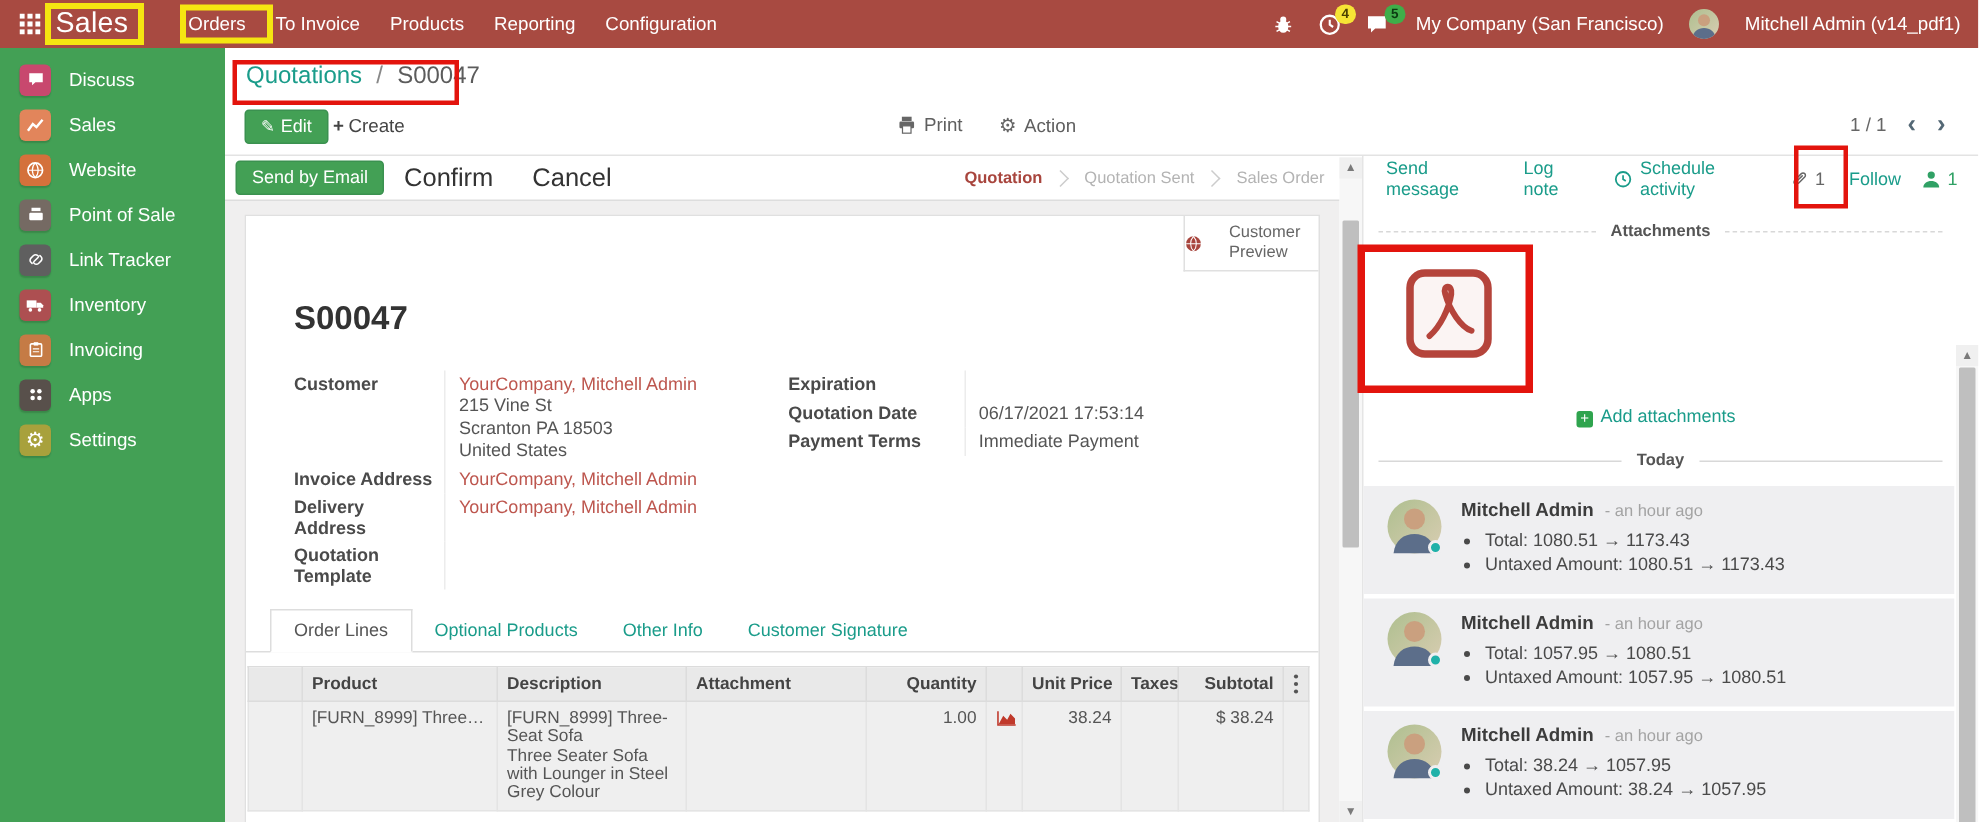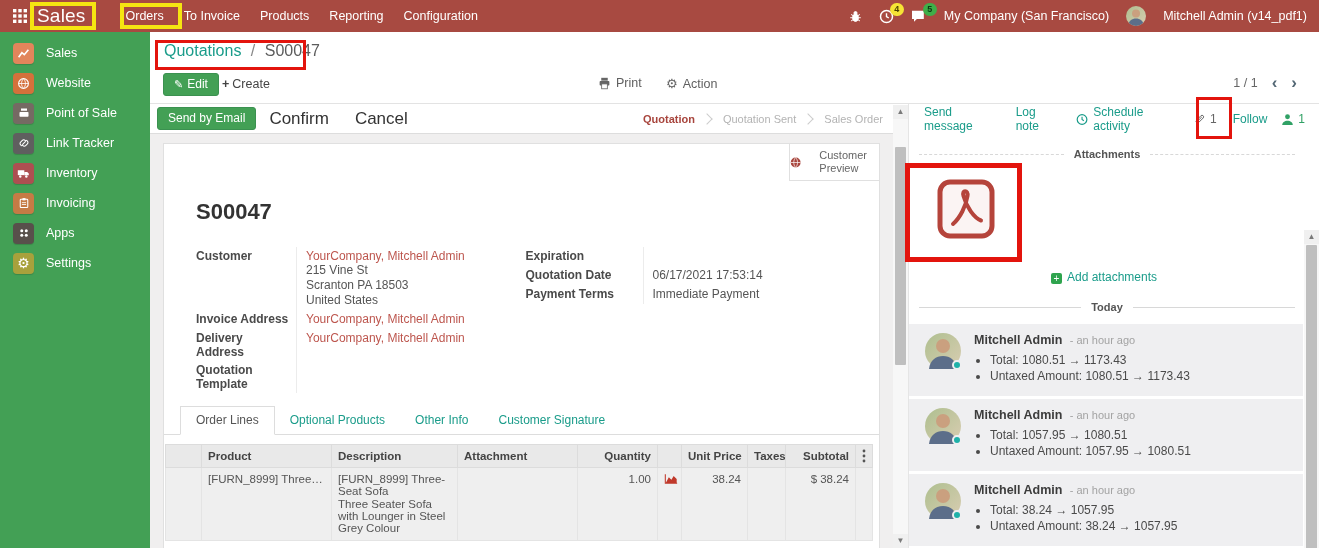--- a/index.html
+++ b/index.html
@@ -189,20 +189,28 @@
         <svg width="20" height="20" viewBox="0 0 20 20">
             <circle cx="10" cy="7.5" r="4" fill="#caa07f"></circle>
             <path d="M2 20c.6-5 4-7.4 8-7.4s7.4 2.4 8 7.4z" fill="#5c6e8a"></path>
           </svg>
       </span>
       <span class="label">Mitchell Admin (v14_pdf1)</span>
     </div>
   </header>
 
   <aside class="sidebar">
+    <div class="side-item">
+      <span class="app-icon ic-discuss">
+          <svg width="12" height="12" viewBox="0 0 16 16">
+            <path fill="#fff" d="M2 2.5h12v8H7.5L4.5 13v-2.5H2z"></path>
+          </svg>
+        </span>
+      <span>Discuss</span>
+    </div>
     <div class="side-item">
       <span class="app-icon ic-sales">
           <svg width="13" height="13" viewBox="0 0 16 16">
             <polyline points="2,12.5 6,7 9,9.5 14,3.5" stroke="#fff" stroke-width="2" fill="none"></polyline>
           </svg>
         </span>
       <span>Sales</span>
     </div>
     <div class="side-item">
       <span class="app-icon ic-website">

